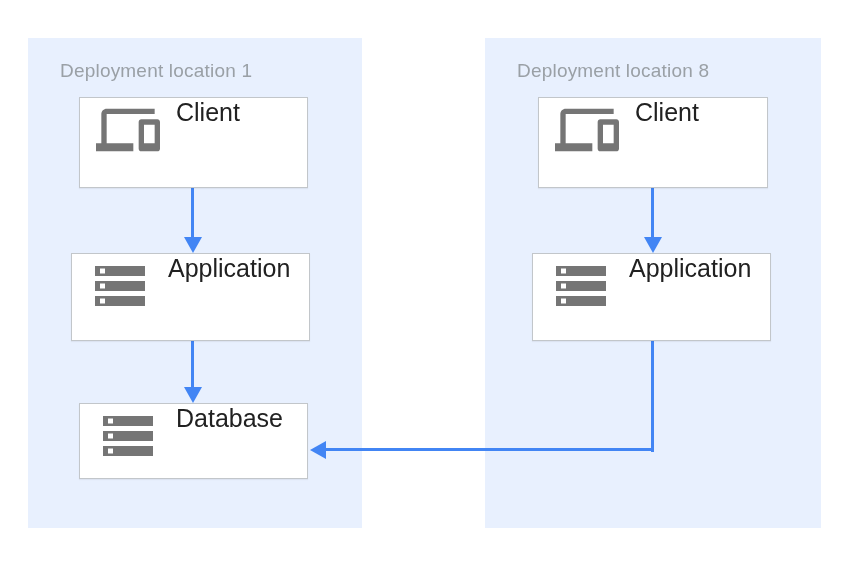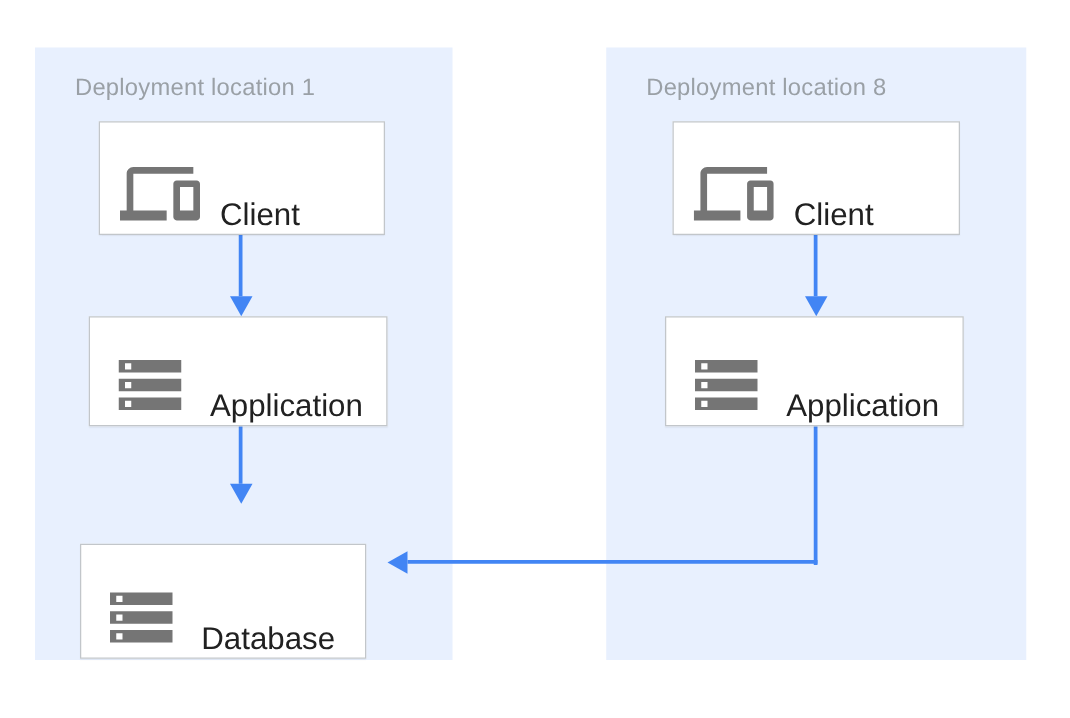--- a/index.html
+++ b/index.html
@@ -30,27 +30,27 @@
     color: var(--region-title);
     letter-spacing: 0.2px;
     white-space: nowrap;
     margin-left: 12px;
   }
   .node {
     position: absolute;
     background: var(--node-bg);
     border: 1px solid var(--node-border);
     box-sizing: border-box;
-    display: flex; align-items: flex-end;
+    display: flex; align-items: flex-start;
     padding-left: 16px;
     box-shadow: 0 1px 1px rgba(0,0,0,0.05);
   }
   #node-client-1 { left: 79px;  top: 97px;  width: 229px; height: 91px; }
   #node-app-1    { left: 71px;  top: 253px; width: 239px; height: 88px; }
-  #node-db-1     { left: 64px;  top: 403px; width: 229px; height: 92px; margin-top: 32px; }
+  #node-db-1     { left: 79px;  top: 403px; width: 229px; height: 76px; }
   #node-client-2 { left: 538px; top: 97px;  width: 230px; height: 91px; }
   #node-app-2    { left: 532px; top: 253px; width: 239px; height: 88px; }
   .node .icon {
     width: 64px; height: 64px; flex: 0 0 auto;
     display: flex; align-items: center; justify-content: center;
     margin-right: 16px;
   }
   .node .icon svg { fill: var(--icon); }
   .node .label { font-size: 25px; color: var(--node-label); white-space: nowrap; }
 

